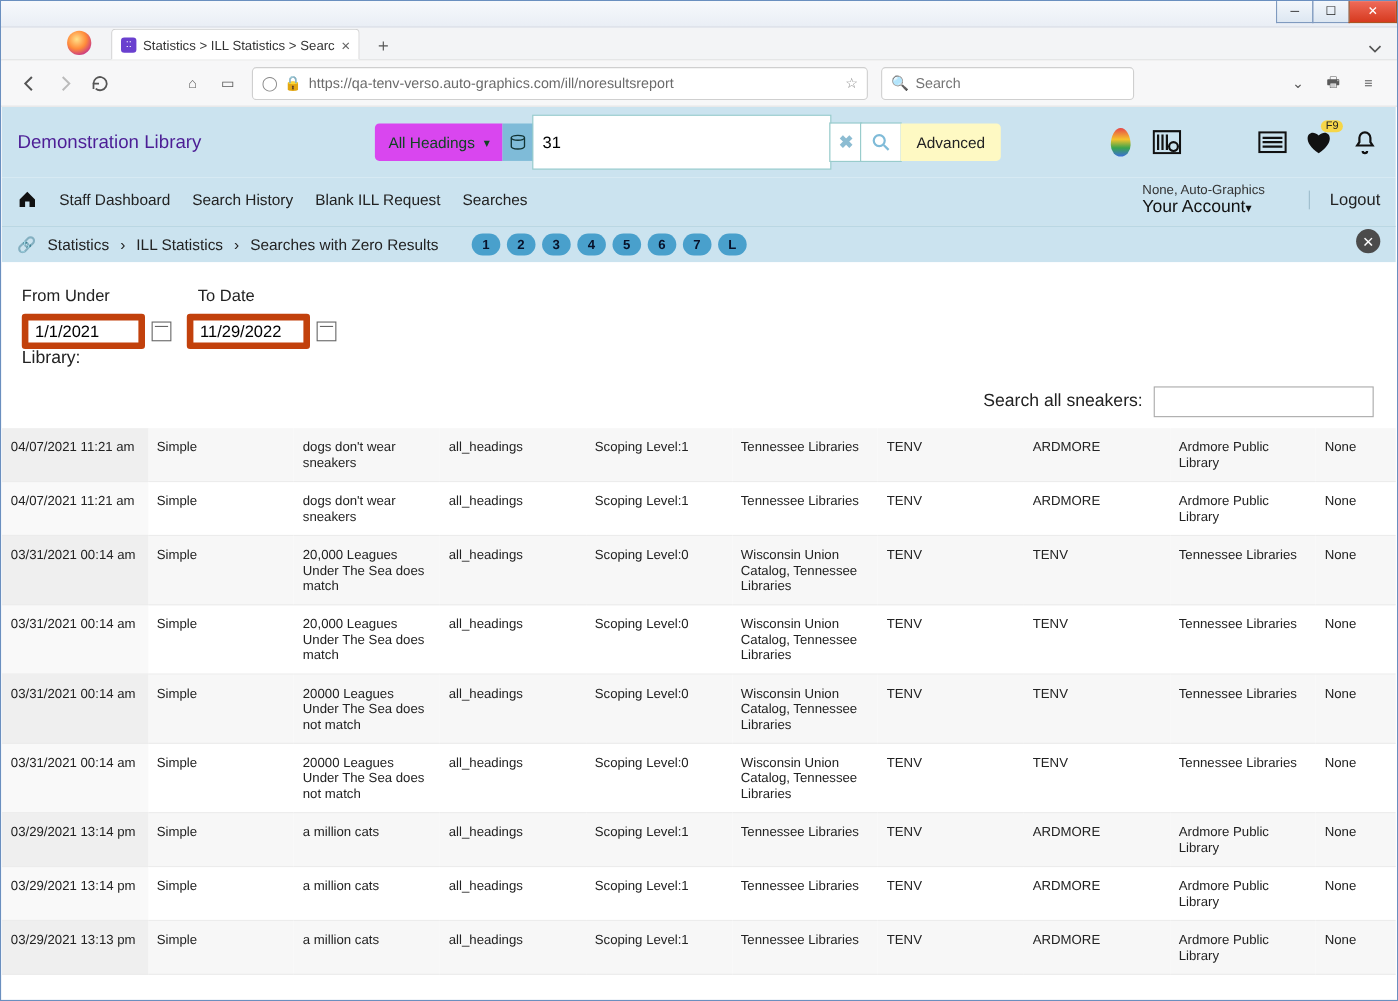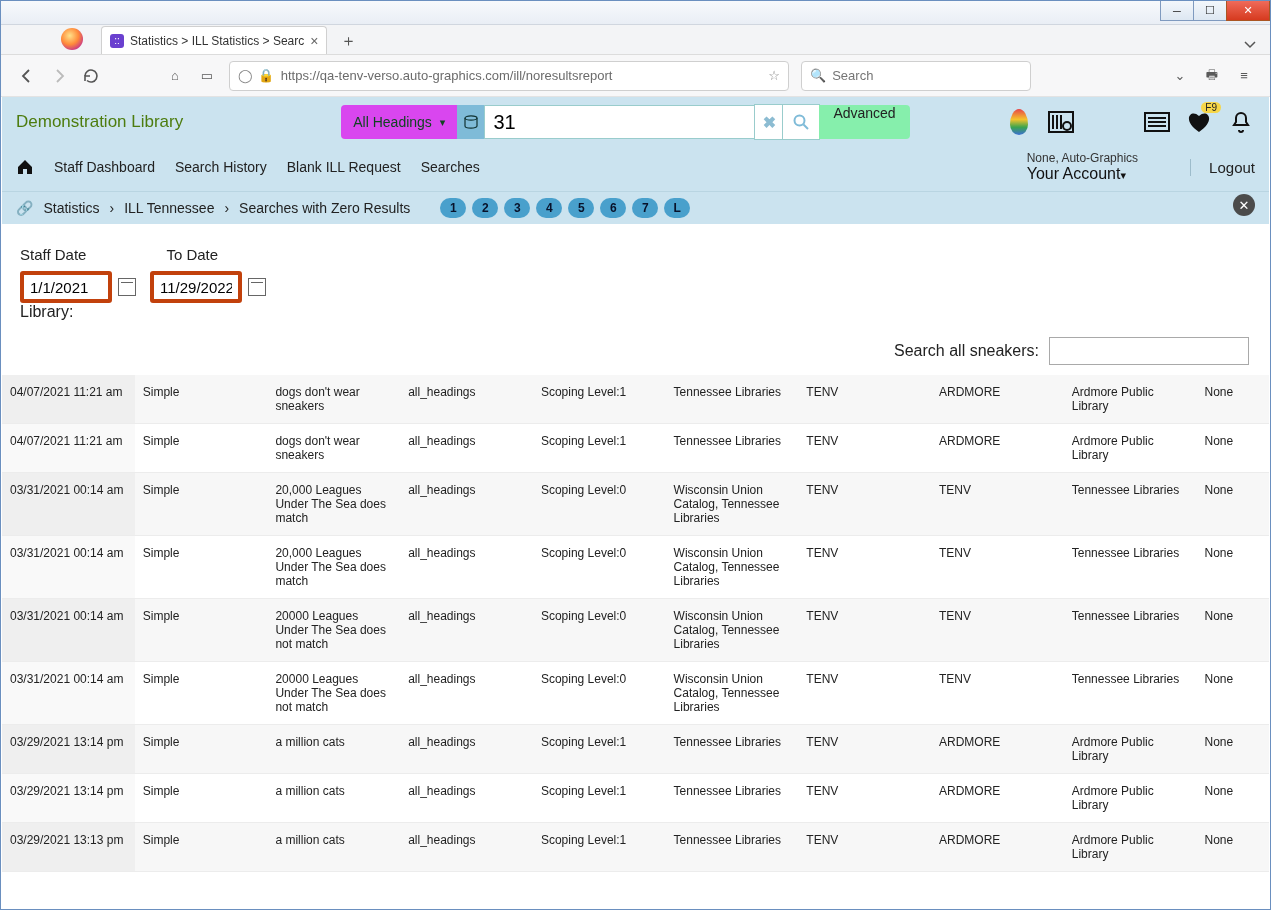--- a/index.html
+++ b/index.html
@@ -22,53 +22,53 @@
   .tb-icon { width:20px; height:20px; display:flex; align-items:center; justify-content:center; color:#5a5a5a; cursor:pointer;}
   .tb-icon.disabled{color:#bbb; cursor:default;}
   .urlbar { flex:0 0 560px; height:30px; border:1px solid #cfcfcf; border-radius:4px; display:flex; align-items:center; padding:0 8px; gap:6px; background:#fff; color:#555;}
   .urlbar input{ border:none; outline:none; flex:1; font-size:13px; color:#6b6b6b;}
   .searchbar { flex:0 0 230px; height:30px; border:1px solid #cfcfcf; border-radius:4px; display:flex; align-items:center; padding:0 8px; gap:6px; background:#fff; color:#777;}
   .searchbar input{ border:none; outline:none; flex:1; font-size:13px; color:#7f1d1d;}
   
   .viewport{ position:absolute; top:96px; left:1px; right:1px; bottom:1px; overflow-y:scroll; overflow-x:hidden; background:#fff;}
   
   .app-top { background:#cbe3ef; padding:8px 14px; display:flex; align-items:center; gap:18px;}
-  .lib-name { font-size:17px; color:#4d7c0f;}
+  .lib-name { font-size:17px; color:#4c1d95;}
   .search-cluster{ display:flex; align-items:center; margin-left:140px;}
   .sc-drop{ height:34px; background:#d946ef; color:#142; border-radius:4px 0 0 4px; display:flex; align-items:center; padding:0 12px; gap:8px; font-size:14px;}
   .sc-drop .chev{font-size:11px;}
   .sc-db{ width:28px; height:34px; background:#7fbbd8; display:flex; align-items:center; justify-content:center;}
-  .sc-input{ height:32px; width:270px; border:none; padding:0 8px; font-size:20px; outline:1px solid #9cc;}
+  .sc-input{ height:48px; width:270px; border:none; padding:0 8px; font-size:15px; outline:1px solid #9cc;}
   .sc-clear{ width:28px; height:34px; background:#fff; color:#8cbcd2; display:flex; align-items:center; justify-content:center; font-weight:bold; font-size:16px; outline:1px solid #9cc;}
   .sc-go { width:36px; height:34px; background:#fff; color:#7fbbd8; display:flex; align-items:center; justify-content:center; outline:1px solid #9cc;}
-  .sc-adv{ height:34px; padding:0 14px; background:#86efac; color:#222; display:flex; border-radius:0 4px 4px 0; font-size:14px;}
+  .sc-adv{ height:34px; padding:0 14px; background:#fef9c3; color:#222; display:flex; align-items:center; border-radius:0 4px 4px 0; font-size:14px;}
   .right-icons{ margin-left:auto; display:flex; align-items:center; gap:14px;}
   .ri{ width:28px; height:28px; display:flex; align-items:center; justify-content:center; font-size:22px; color:#222;}
   .balloon{ width:18px; height:26px; background:linear-gradient(#e6464a,#f5c32c 40%,#3aa44e 70%,#3c6fd7); border-radius:50% 50% 50% 50% / 60% 60% 40% 40%;}
   .heart{ position:relative;}
   .heart .badge{ position:absolute; top:-6px; right:-8px; background:#f6d648; border-radius:8px; font-size:10px; padding:0 4px; color:#222;}
   
   .app-nav { background:#cbe3ef; padding:4px 14px 8px; display:flex; align-items:center; gap:20px; font-size:14px;}
   .app-nav a{ color:#222; text-decoration:none; cursor:pointer;}
   .acct{ margin-left:auto; text-align:left;}
   .acct .hello{font-size:12px; color:#333;}
   .acct .ya{font-size:16px; color:#111;}
-  .logout{ margin-left:32px; border-left:1px solid #9dbccb; padding-left:18px; font-size:15px; color:#333;}
+  .logout{ margin-left:20px; border-left:1px solid #9dbccb; padding-left:18px; font-size:15px; color:#333;}
   
   .crumb-row{ background:#cbe3ef; padding:6px 14px; display:flex; align-items:center; gap:10px; border-top:1px solid #b9d5e2; font-size:14px; position:relative;}
   .crumb-row .link-ico{ font-size:14px; color:#444;}
   .pager{ display:flex; gap:6px; margin-left:20px;}
   .pager-btn{ min-width:26px; height:20px; border-radius:10px; background:#49a0cc; color:#08122a; font-weight:bold; display:flex; align-items:center; justify-content:center; font-size:12px; padding:0 8px; cursor:pointer;}
   .close-round{ position:absolute; right:14px; top:2px; width:22px; height:22px; border-radius:50%; background:#4b4b4b; color:#fff; display:flex; align-items:center; justify-content:center; font-size:13px; cursor:pointer;}
   
   .filters{ padding:22px 18px 6px;}
   .filters .lbls{ display:flex; gap:80px; font-size:15px; margin-bottom:8px;}
   .date-row{ display:flex; gap:14px; align-items:center;}
   .date-box{ display:flex; align-items:center; gap:6px;}
-  .date-box input{ width:92px; height:32px; border:4px solid #c2410c; border-radius:3px; padding:0 6px; font-size:15px;}
+  .date-box input{ width:112px; height:32px; border:6px solid #c2410c; border-radius:3px; padding:0 6px; font-size:15px;}
   .cal-ico{ width:18px; height:18px; border:1px solid #666; display:inline-block; position:relative;}
   .cal-ico:before{content:""; position:absolute; top:3px; left:2px; right:2px; height:1px; background:#666;}
   .lib-lbl{ font-size:16px; }
   
   .search-all{ display:flex; justify-content:flex-end; align-items:center; gap:10px; padding:10px 20px; font-size:16px;}
   .search-all input{ width:200px; height:28px; border:1px solid #a9a9a9;}
   
   table.data{ width:100%; border-collapse:collapse; font-size:12px;}
   table.data td{ padding:10px 8px; vertical-align:top; border-bottom:1px solid #ececec;}
   table.data tr:nth-child(odd){ background:#f7f7f7;}
@@ -223,39 +223,39 @@
         <div class="hello">None, Auto-Graphics</div>
         <div class="ya"><span>Your Account</span><span style="font-size:11px;">▾</span></div>
       </div>
       <a class="logout">Logout</a>
     </div>
 
     <div class="crumb-row">
       <span class="link-ico">🔗</span>
       <span>Statistics</span>
       <span>›</span>
-      <span>ILL Tennessee</span>
+      <span>ILL Statistics</span>
       <span>›</span>
       <span>Searches with Zero Results</span>
       <div class="pager" id="pager">
           <div class="pager-btn">1</div>
           <div class="pager-btn">2</div>
           <div class="pager-btn">3</div>
           <div class="pager-btn">4</div>
           <div class="pager-btn">5</div>
           <div class="pager-btn">6</div>
           <div class="pager-btn">7</div>
           <div class="pager-btn">L</div>
         </div>
       <div class="close-round">✕</div>
     </div>
 
     <div class="filters">
       <div class="lbls">
-        <span>Staff Date</span>
+        <span>From Under</span>
         <span>To Date</span>
       </div>
       <div class="date-row">
         <div class="date-box">
           <input value="1/1/2021" style="">
           <span class="cal-ico"></span>
         </div>
         <div class="date-box">
           <input value="11/29/2022" style="">
           <span class="cal-ico"></span>

